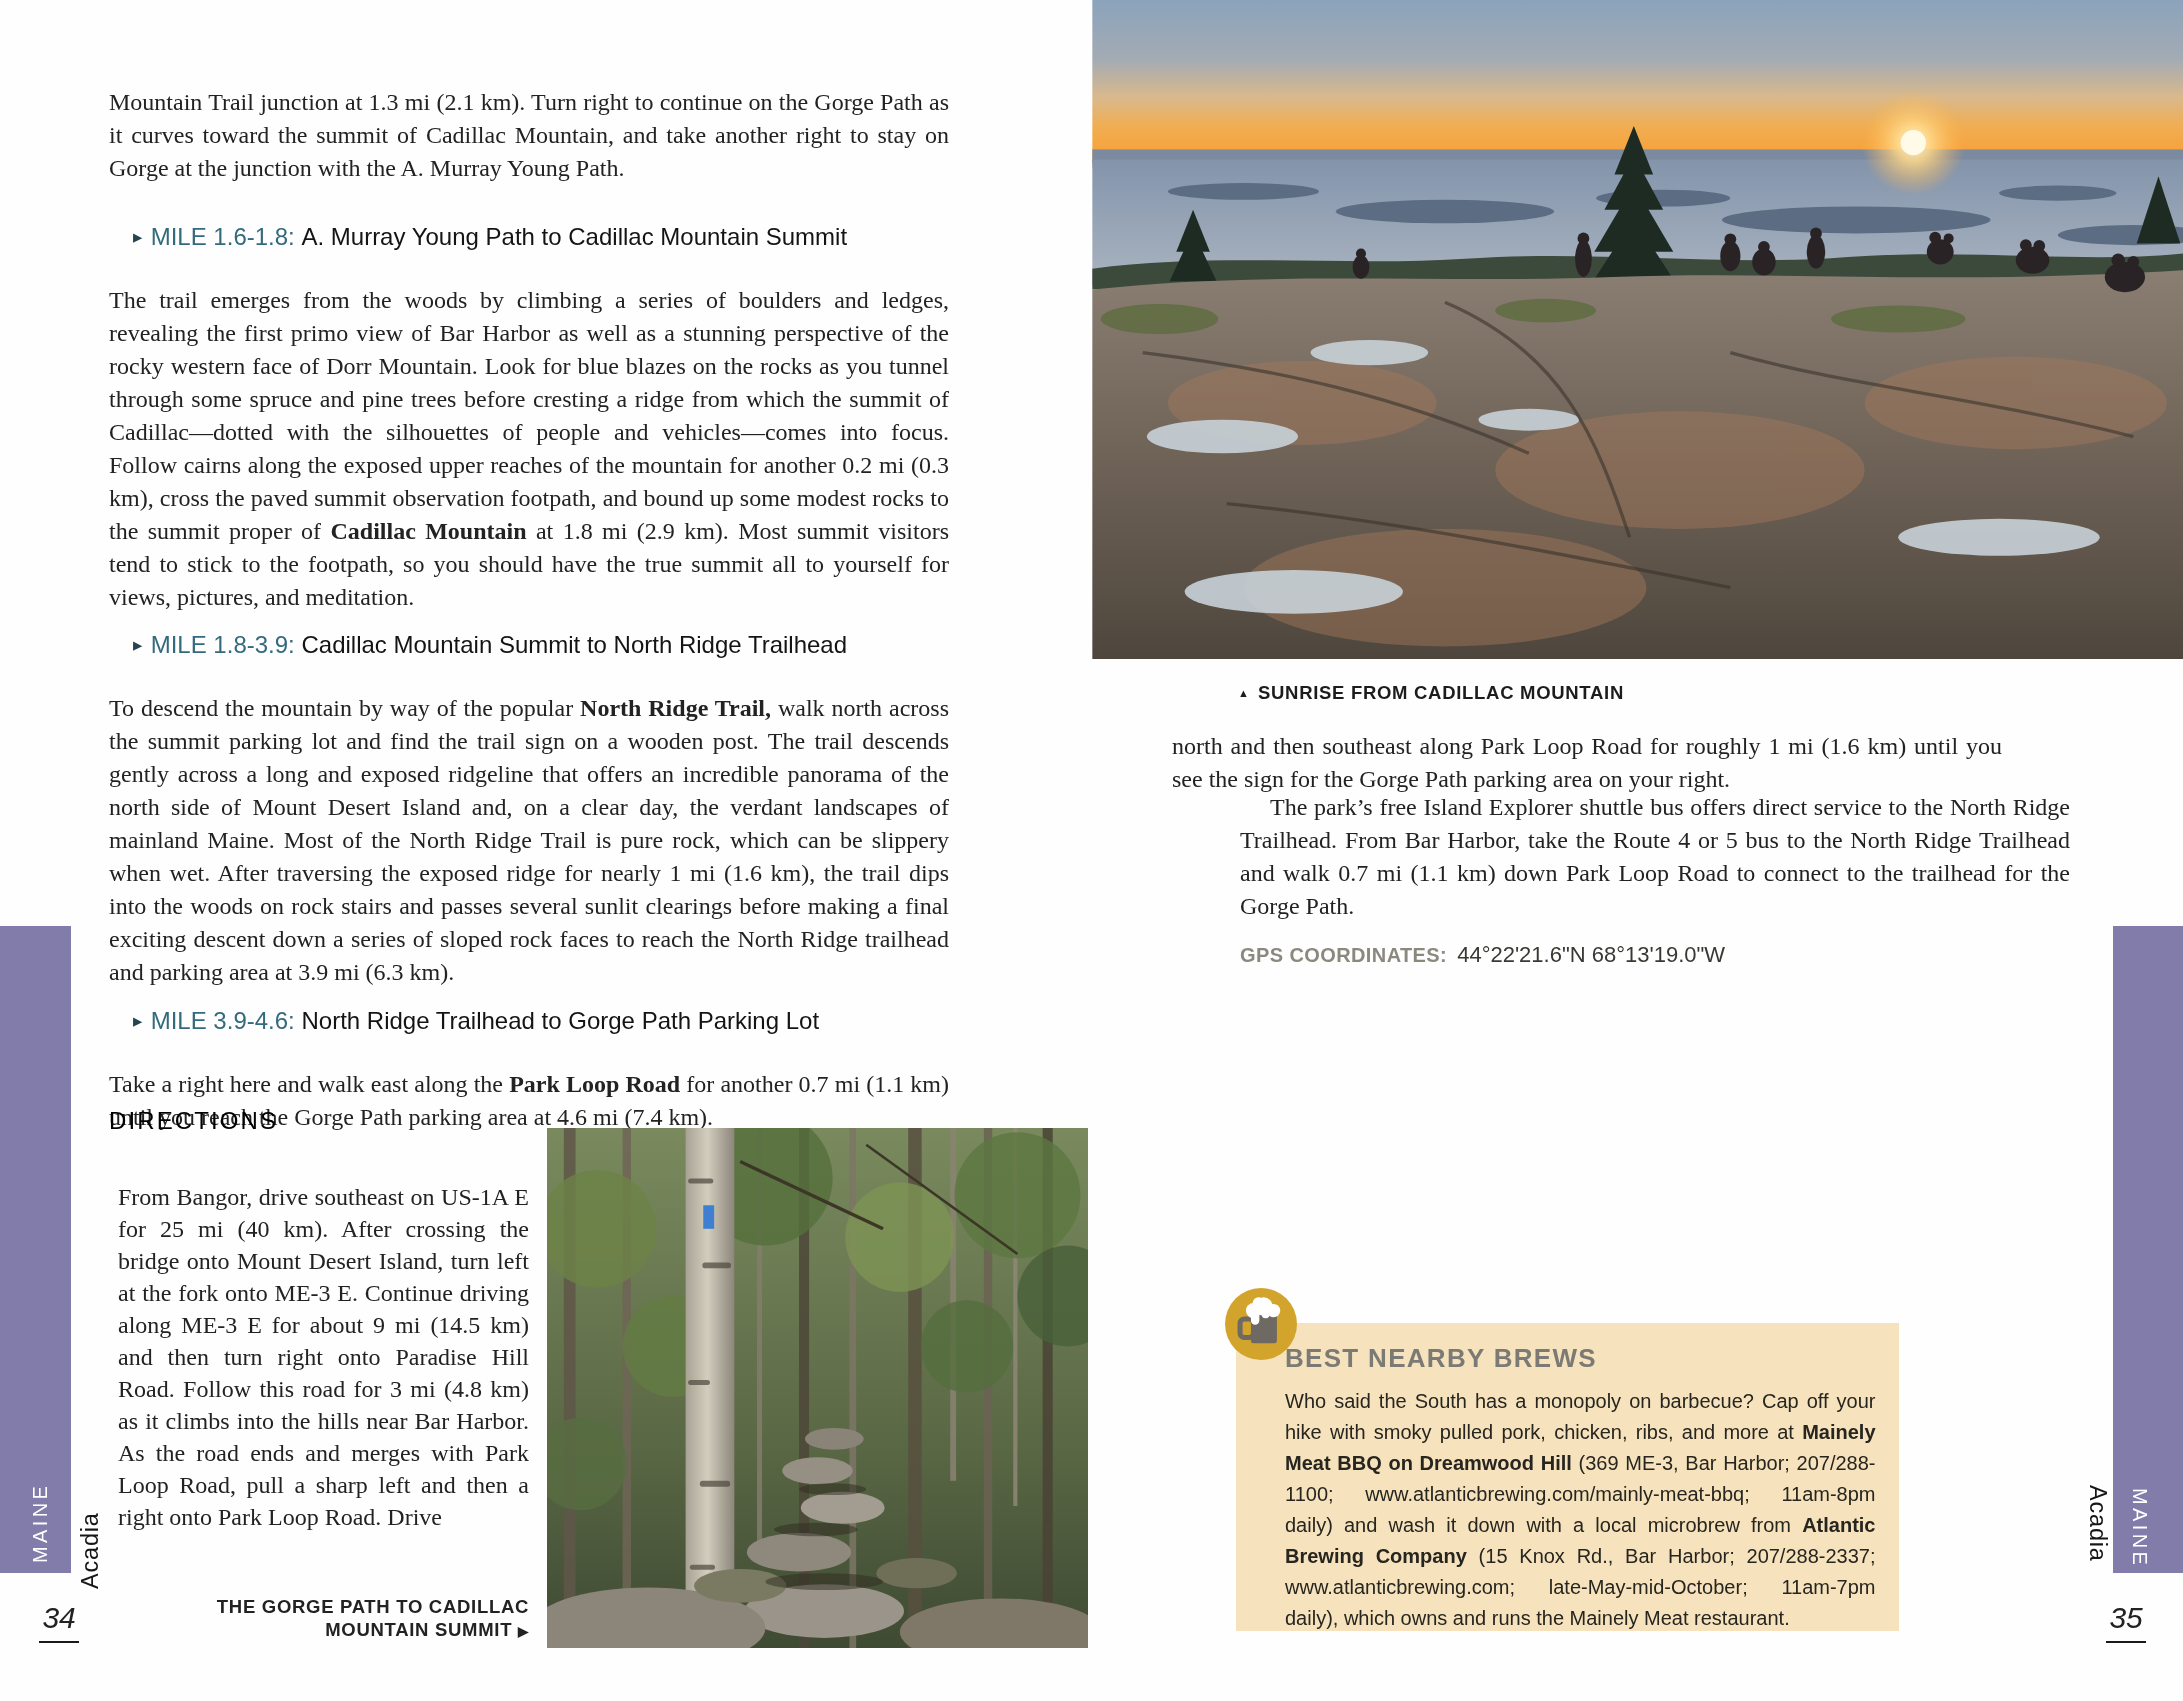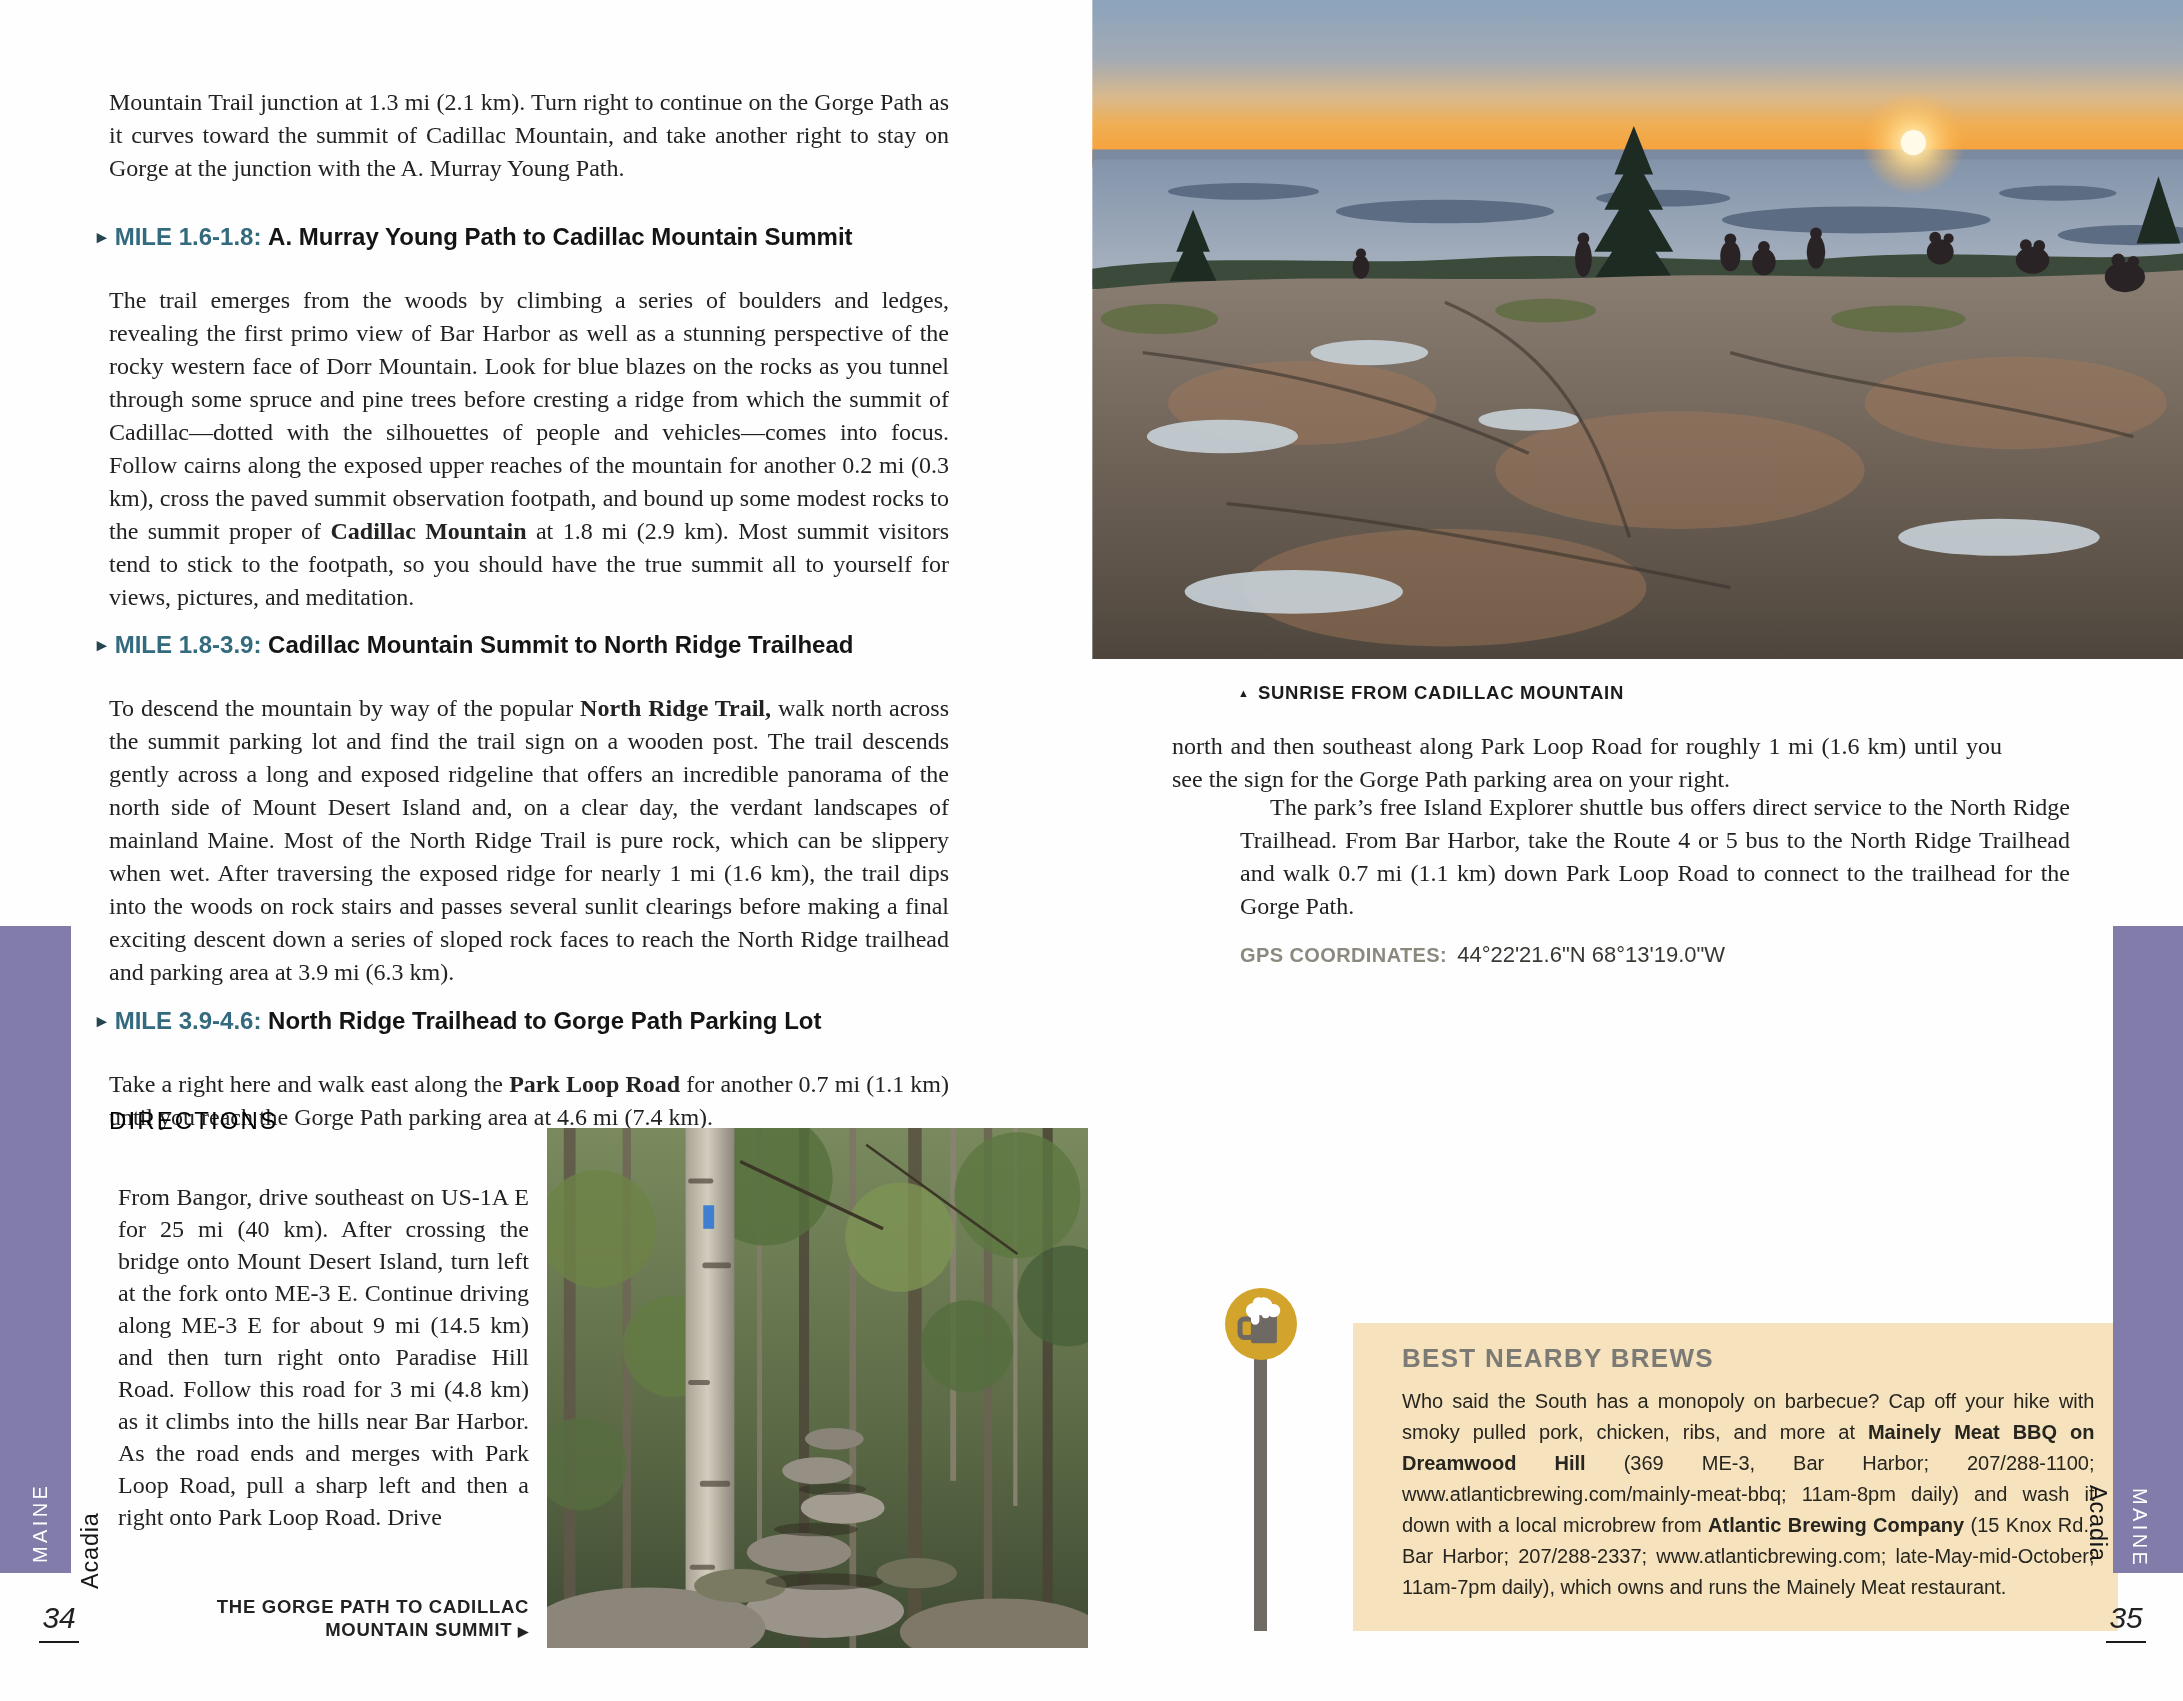--- a/index.html
+++ b/index.html
@@ -4,21 +4,21 @@
 <style>
   html,body{margin:0;padding:0;background:#ffffff;}
   .spread{position:relative;width:2183px;height:1701px;background:#fefefe;overflow:hidden;
           font-family:"Liberation Serif", serif;color:#1f1f1f;}
   .abs{position:absolute;}
   
   .body{font-size:24px;line-height:33px;text-align:justify;color:#232222;}
   .narrow{line-height:32px;}
   .b{font-weight:bold;}
   
-  .mile{font-family:"Liberation Sans", sans-serif;font-weight:bold;font-size:24px;line-height:33px;}
+  .mile{font-family:"Liberation Sans", sans-serif;font-weight:normal;font-size:24px;line-height:33px;margin-left:36px;}
   .mile .arrow{font-size:18.5px;color:#24454f;margin-right:8.4px;vertical-align:1.7px;}
   .mile .label{color:#336a7d;margin-right:6.7px;}
   .mile .title{color:#141414;}
   
   .dirhead{font-family:"Liberation Sans", sans-serif;font-size:24px;font-weight:400;
            letter-spacing:2.1px;color:#000000;}
   
   .tab{width:71px;height:647px;}
   .vert-up{writing-mode:vertical-rl;transform:rotate(180deg);}
   .vert-down{writing-mode:vertical-rl;}
@@ -257,21 +257,21 @@
   </div>
 
   <p class="abs body" style="left:1168px;top:726px;width:830px;margin:4px;">north and then southeast along Park Loop Road for roughly 1 mi (1.6 km) until you see the sign for the Gorge Path parking area on your right.</p>
   <p class="abs body indent" style="left:1240px;top:791px;width:830px;margin:0;">The park’s free Island Explorer shuttle bus offers direct service to the North Ridge Trailhead. From Bar Harbor, take the Route 4 or 5 bus to the North Ridge Trailhead and walk 0.7 mi (1.1 km) down Park Loop Road to connect to the trailhead for the Gorge Path.</p>
 
   <div class="abs gps" style="left:1240px;top:942px;">
     <span class="lbl">GPS COORDINATES:</span><span class="val">44°22'21.6"N 68°13'19.0"W</span>
   </div>
 
   <div class="abs beerbar" style="left:1254px;top:1344px;height:287px;"></div>
-  <div class="abs brewsbox" style="left:1353px;top:1323px;width:765px;height:308px;">
+  <div class="abs brewsbox" style="left:1236px;top:1323px;width:663px;height:308px;">
     <h3 class="brewshead">BEST NEARBY BREWS</h3>
     <p class="brewsbody"><span>Who said the South has a monopoly on barbecue? Cap off your hike with smoky pulled pork, chicken, ribs, and more at </span><span class="b">Mainely Meat BBQ on Dreamwood Hill</span><span> (369 ME-3, Bar Harbor; 207/288-1100; www.atlanticbrewing.com/mainly-meat-bbq; 11am-8pm daily) and wash it down with a local microbrew from </span><span class="b">Atlantic Brewing Company</span><span> (15 Knox Rd., Bar Harbor; 207/288-2337; www.atlanticbrewing.com; late-May-mid-October; 11am-7pm daily), which owns and runs the Mainely Meat restaurant.</span></p>
   </div>
   <div class="abs" style="left:1225px;top:1288px;width:72px;height:72px;">
     <svg width="72" height="72" viewBox="0 0 86 86" xmlns="http://www.w3.org/2000/svg">
       <circle cx="43" cy="43" r="43" fill="#d2a42b"></circle>
       <rect x="18" y="37" width="16" height="22" rx="5" fill="none" stroke="#6e6962" stroke-width="6"></rect>
       <rect x="31" y="28" width="31" height="38" rx="3" fill="#6e6962"></rect>
       <g fill="#ffffff">
         <circle cx="34" cy="27" r="9"></circle>

